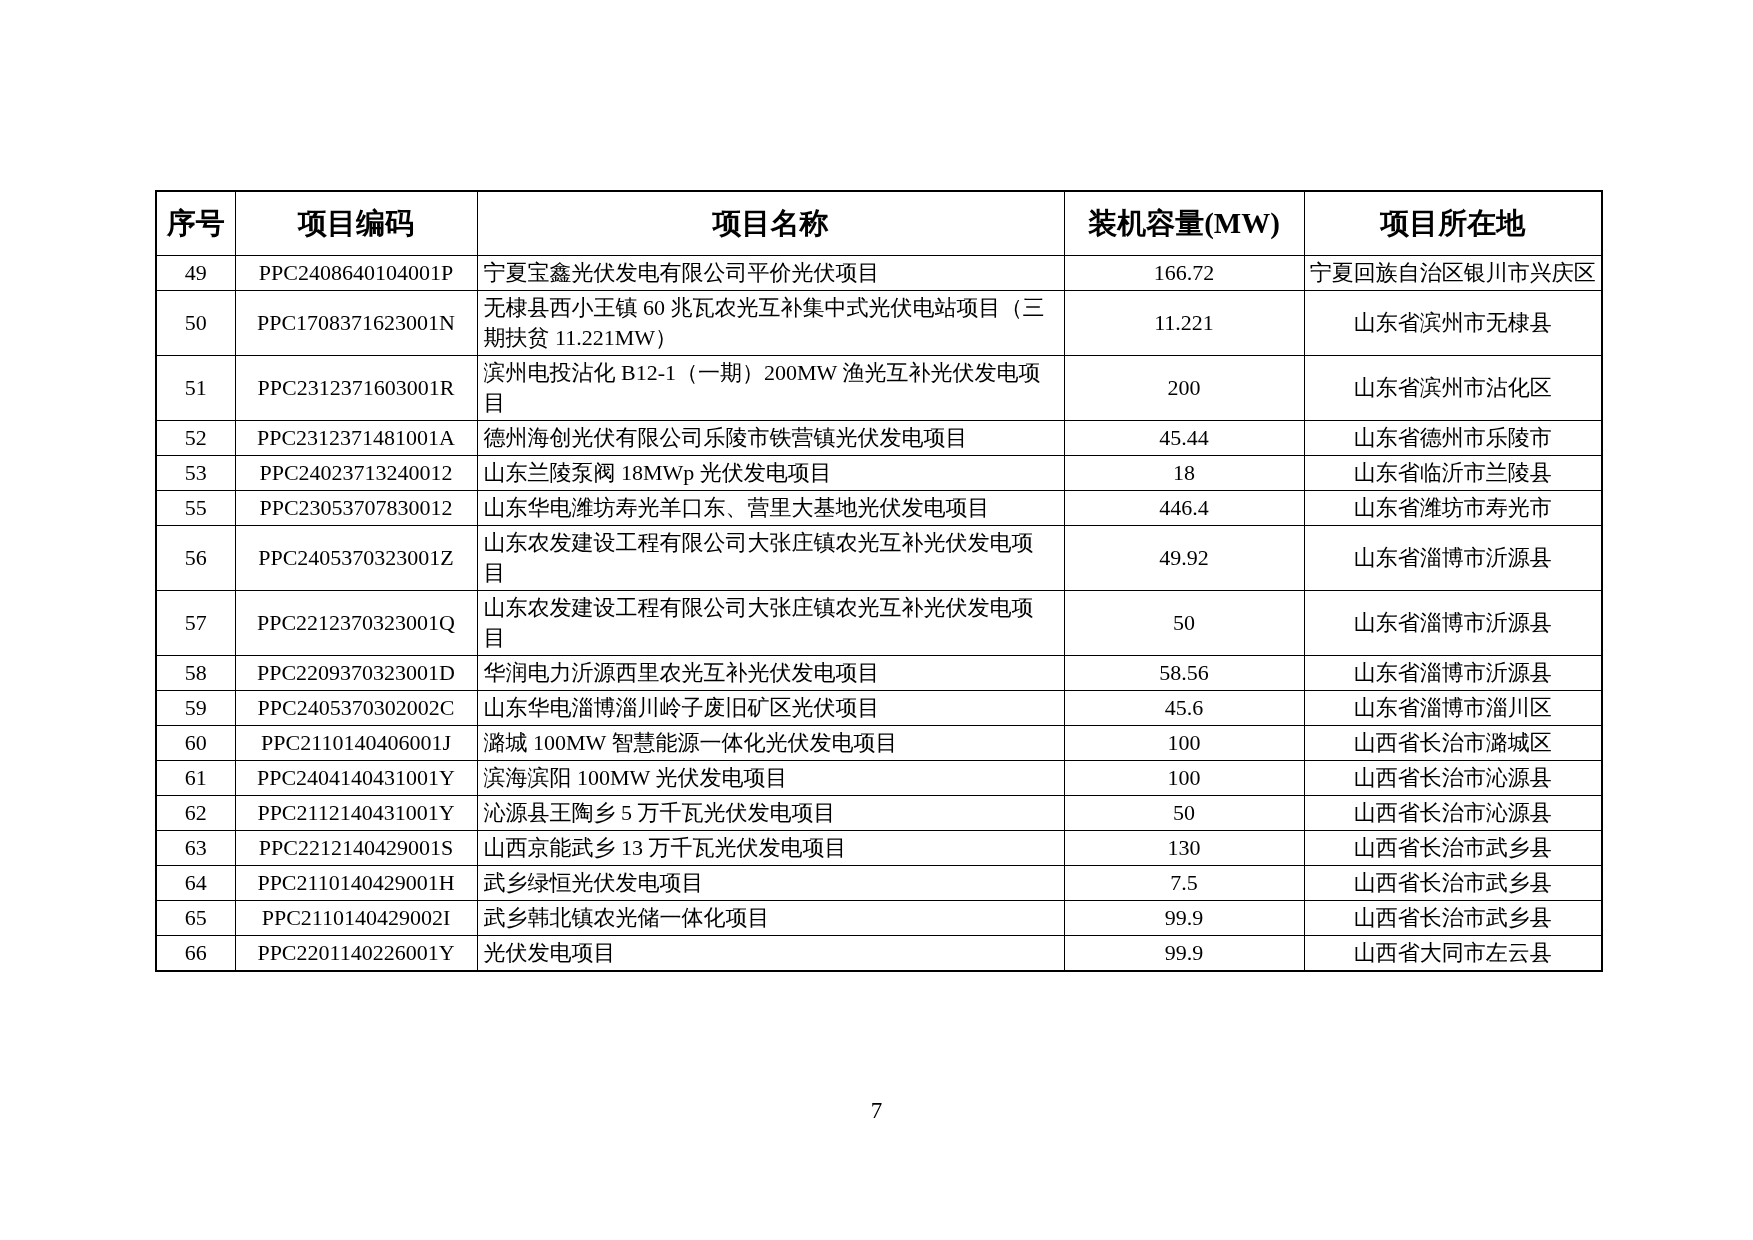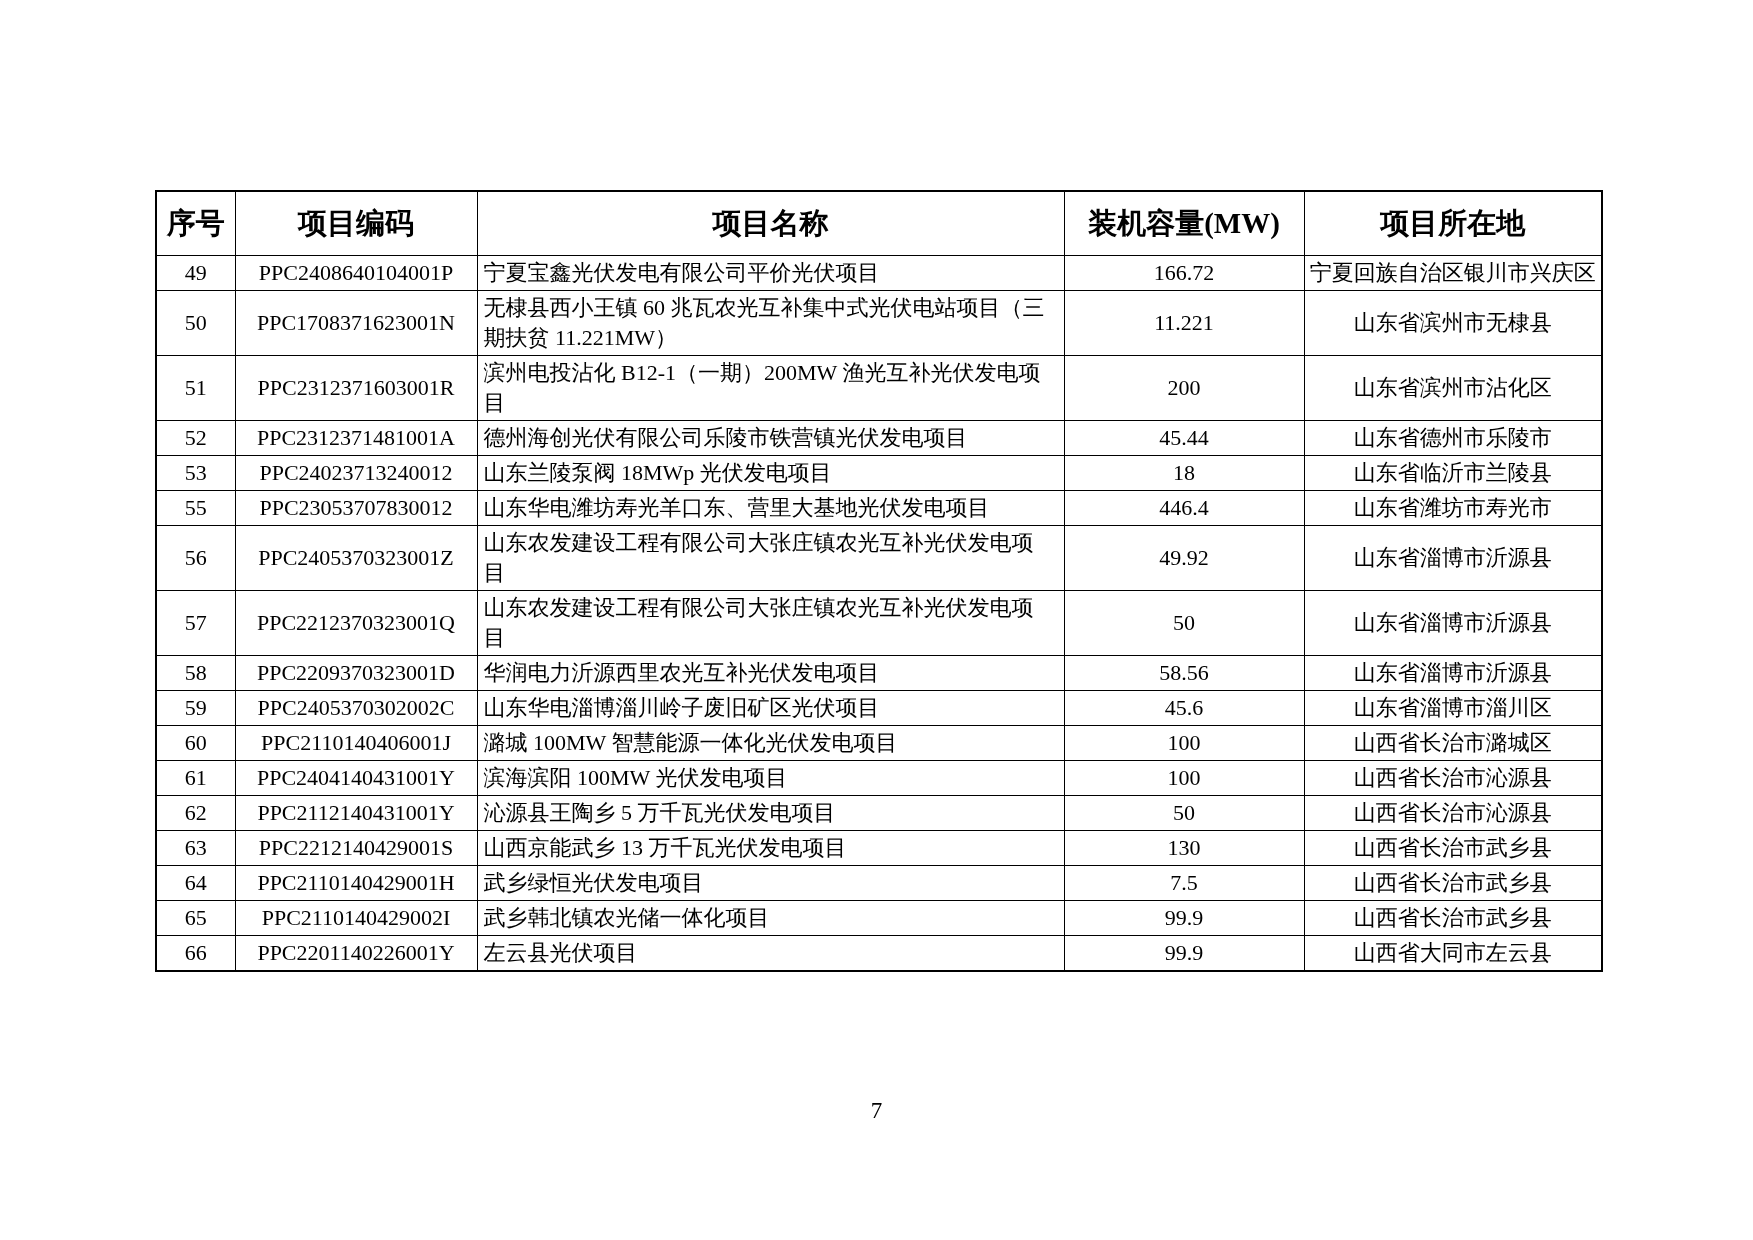--- a/index.html
+++ b/index.html
@@ -203,21 +203,21 @@
           <tr class="">
           <td class="cell-serial">65</td>
           <td class="cell-code">PPC2110140429002I</td>
           <td class="cell-name">武乡韩北镇农光储一体化项目</td>
           <td class="cell-capacity">99.9</td>
           <td class="cell-location">山西省长治市武乡县</td>
         </tr>
           <tr class="">
           <td class="cell-serial">66</td>
           <td class="cell-code">PPC2201140226001Y</td>
-          <td class="cell-name">左云县光伏项目</td>
+          <td class="cell-name">光伏发电项目</td>
           <td class="cell-capacity">99.9</td>
           <td class="cell-location">山西省大同市左云县</td>
         </tr>
         </tbody>
     </table>
   </div>
 
   <div class="page-number">7</div>
 
 </div>

